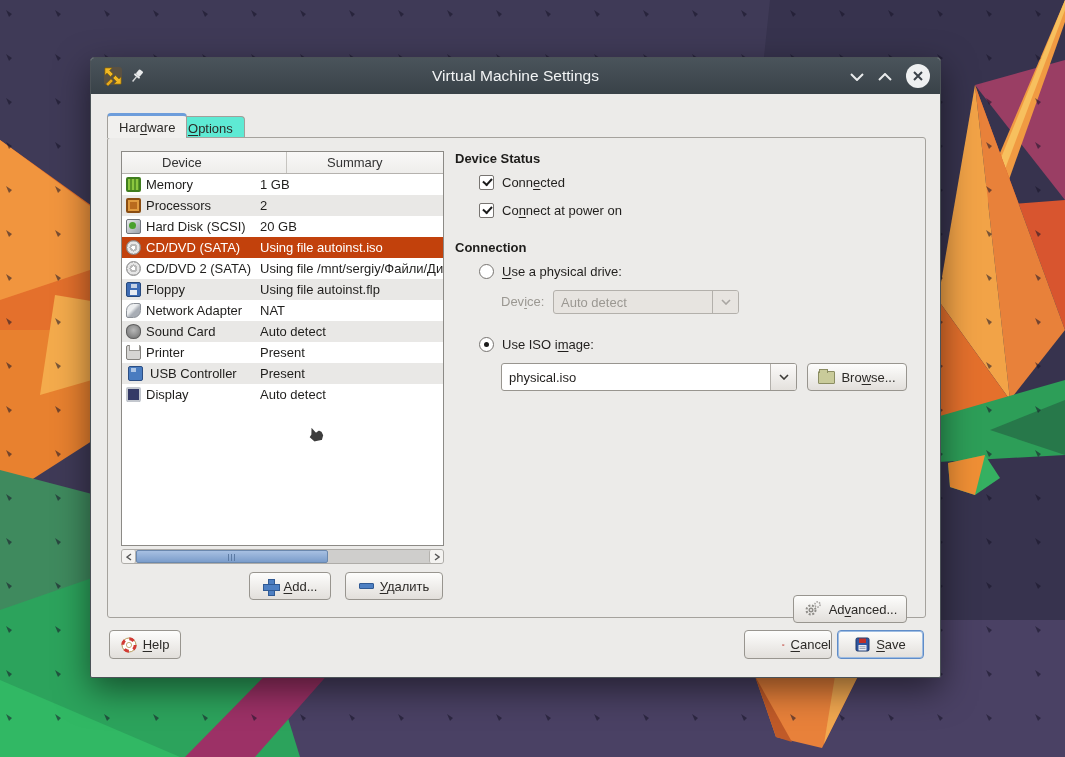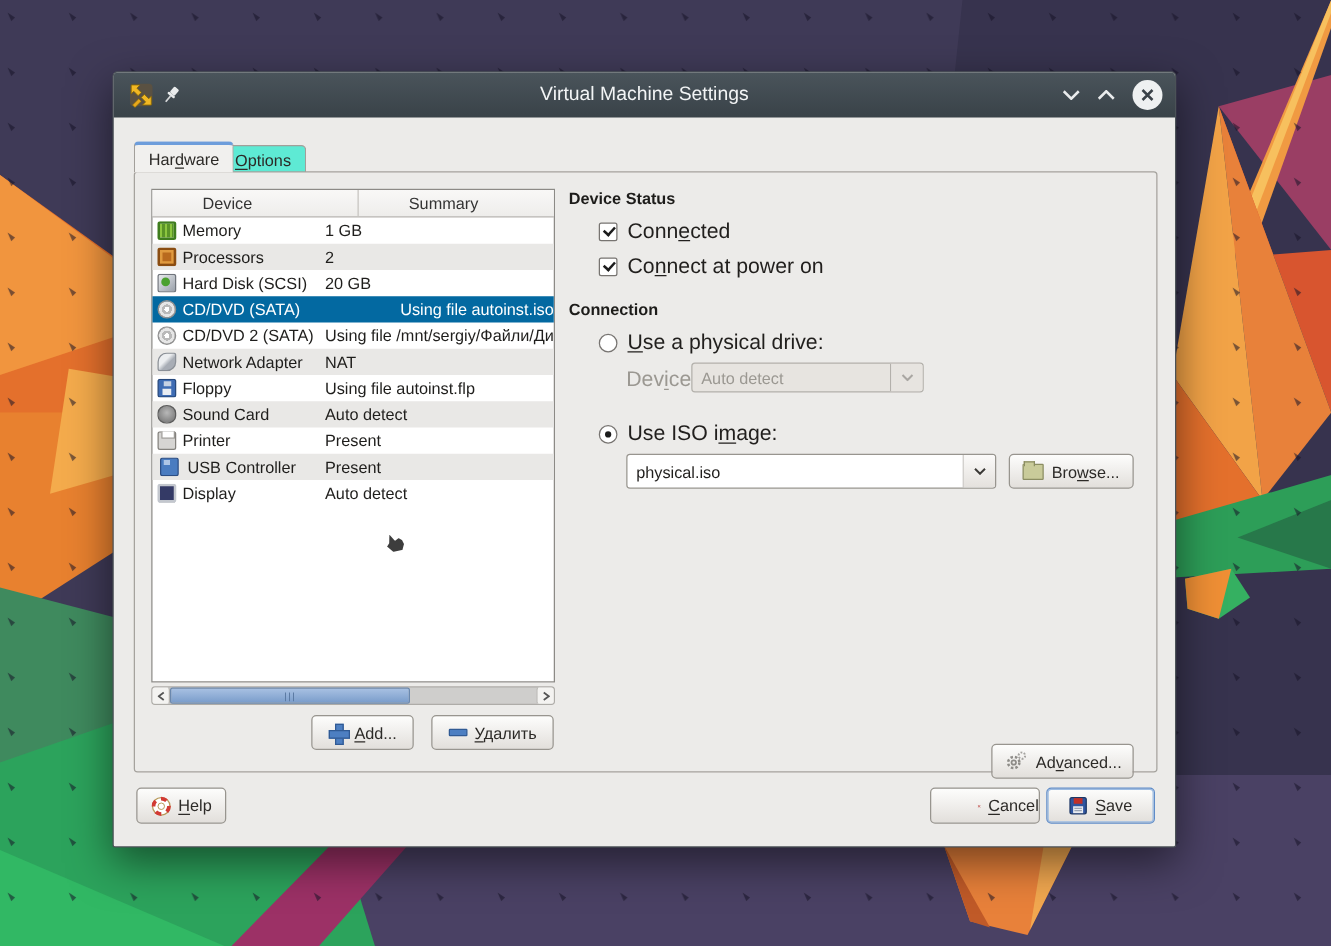--- a/index.html
+++ b/index.html
@@ -36,21 +36,21 @@
   
   .device-table { position:absolute; left:30px; top:57px; width:323px; height:395px;
     background:#fff; border:1px solid #8c8a86; z-index:4; font-size:13px; }
   .thead { display:flex; height:22px; background:linear-gradient(#f9f8f7,#eeedeb);
     border-bottom:1px solid #b5b2ae; color:#333; }
   .th { padding:3px 6px;margin-left:34px; }
   .th.dev { width:131px; border-right:1px solid #c6c4c0; }
   .th.sum { flex:1; }
   .trow { display:flex; height:21px; align-items:center; color:#1f1e1c; }
   .trow:nth-child(even) { background:#e9e8e6; }
-  .trow.selected { background:#0369a1; color:#fff;text-align:right; }
+  .trow.selected { background:#c2410c; color:#fff; }
   .cell { white-space:nowrap; overflow:hidden; }
   .cell.dev { width:131px; padding-left:4px; display:flex; align-items:center; gap:5px; }
   .cell.sum { flex:1; padding-left:7px; }
 
   .dev-icon { width:15px; height:15px; flex:0 0 15px; display:inline-block; position:relative; }
   .ic-memory { background:repeating-linear-gradient(90deg,#8cc63f 0 2px,#5a9427 2px 4px); border:2px solid #3f7d1e; border-radius:2px; }
   .ic-processor { background:#b96a1e; border:2px solid #8a4d12; box-shadow:inset 0 0 0 2px #e09a3f; border-radius:2px; }
   .ic-hard-disk { background:linear-gradient(135deg,#e8eaec,#9aa1ab); border:1px solid #70757c; border-radius:2px; }
   .ic-hard-disk::after { content:""; position:absolute; left:2px; top:2px; width:7px; height:7px; border-radius:50%; background:#4aa12e; }
   .ic-cd { background:radial-gradient(circle,#ffffff 0 2px,#b9b9b9 2px 4px,#e6e6e6 4px 6px,#c2c2c2 6px 7px); border:1px solid #8f8f8f; border-radius:50%; }
@@ -92,21 +92,21 @@
     border:1px solid #5f8cc8; box-shadow:0 0 0 1px #9dbce2 inset;align-items:center; }
   .btn-browse { left:716px; top:269px; width:100px; height:28px; }
 
   .plus-ic { width:15px; height:15px; position:relative; }
   .plus-ic::before { content:""; position:absolute; left:5px; top:0; width:5px; height:15px; background:#4d7fc2; border:1px solid #305a94; }
   .plus-ic::after { content:""; position:absolute; left:0; top:5px; width:15px; height:5px; background:#4d7fc2; border:1px solid #305a94; }
   .minus-ic { width:15px; height:6px; background:#4d7fc2; border:1px solid #305a94; border-radius:1px; }
 
   
   .sec-h { position:absolute; font-size:13px; font-weight:bold; color:#1d1c1a; z-index:4; }
-  .crow { position:absolute; display:flex; align-items:center; gap:8px; font-size:17px; color:#211f1d; z-index:4; }
+  .crow { position:absolute; display:flex; align-items:flex-end; gap:8px; font-size:13px; color:#211f1d; z-index:4; }
   .checkbox { width:15px; height:15px; background:#fff; border:1px solid #777471; border-radius:2px; position:relative; }
   .checkbox.checked::after { content:""; position:absolute; left:3px; top:2px; width:7px; height:4px;
     border-left:2px solid #1c1c1c; border-bottom:2px solid #1c1c1c; transform:rotate(-48deg); }
   .radio { width:15px; height:15px; background:#fff; border:1px solid #777471; border-radius:50%; position:relative; }
   .radio.checked::after { content:""; position:absolute; left:4px; top:4px; width:5px; height:5px; border-radius:50%; background:#1c1c1c; }
 
   .dim { color:#9b9892; }
   .combo { position:absolute; height:28px; border:1px solid #98958f; border-radius:3px;
     background:#fff; display:flex; z-index:4; font-size:13px; }
   .combo .val { flex:1; display:flex; align-items:center; padding:0 7px; color:#211f1d;
@@ -255,31 +255,31 @@
           </div>
           <div class="trow">
             <div class="cell dev">
               <span class="dev-icon ic-cd"></span>
               <span>CD/DVD 2 (SATA)</span>
             </div>
             <div class="cell sum">Using file /mnt/sergiy/Файли/Ди</div>
           </div>
           <div class="trow">
             <div class="cell dev">
+              <span class="dev-icon ic-floppy"></span>
+              <span>Floppy</span>
+            </div>
+            <div class="cell sum">Using file autoinst.flp</div>
+          </div>
+          <div class="trow">
+            <div class="cell dev">
               <span class="dev-icon ic-network"></span>
               <span>Network Adapter</span>
             </div>
             <div class="cell sum">NAT</div>
-          </div>
-          <div class="trow">
-            <div class="cell dev">
-              <span class="dev-icon ic-floppy"></span>
-              <span>Floppy</span>
-            </div>
-            <div class="cell sum">Using file autoinst.flp</div>
           </div>
           <div class="trow">
             <div class="cell dev">
               <span class="dev-icon ic-sound"></span>
               <span>Sound Card</span>
             </div>
             <div class="cell sum">Auto detect</div>
           </div>
           <div class="trow">
             <div class="cell dev">

